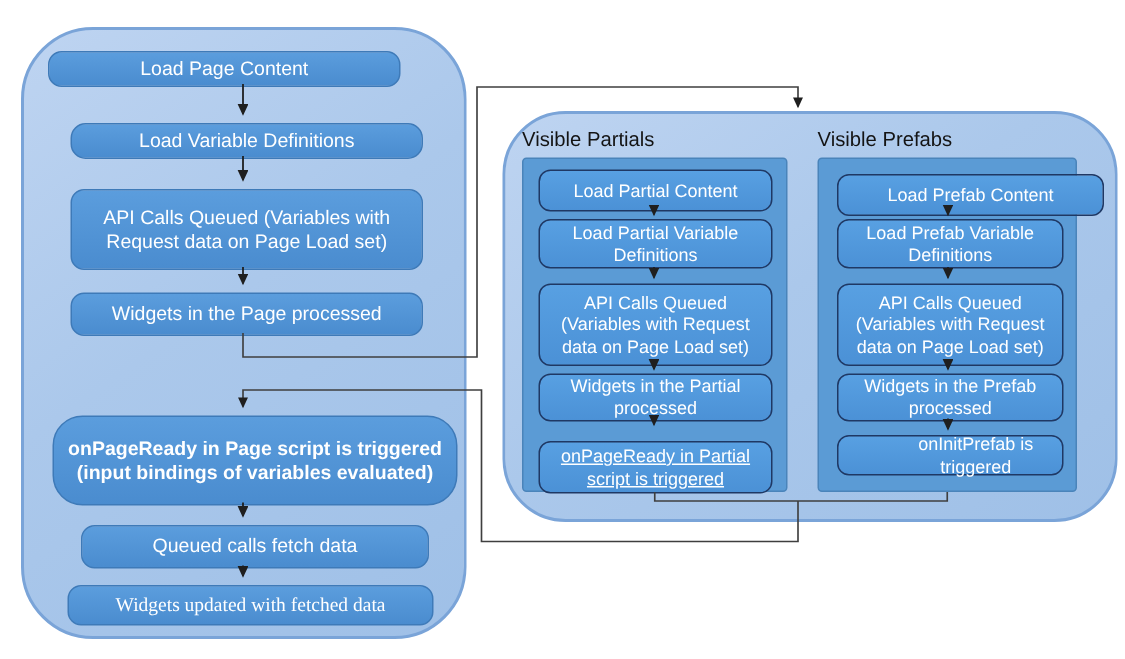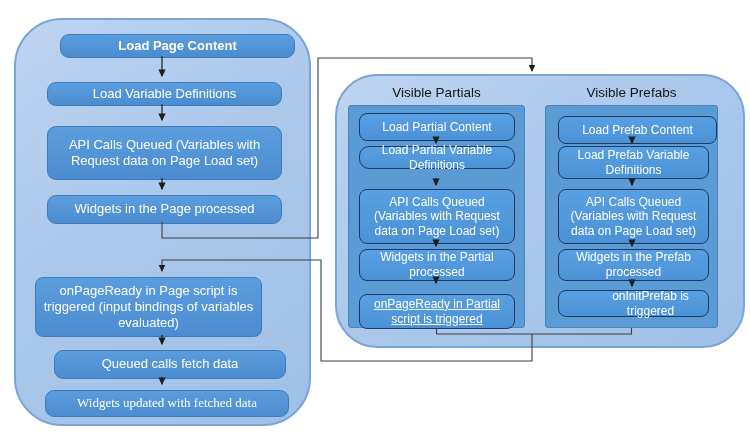--- a/index.html
+++ b/index.html
@@ -18,68 +18,68 @@
 
   
   .fbox{
     position:absolute;box-sizing:border-box;
     display:flex;align-items:center;justify-content:center;text-align:center;
     color:#ffffff;font-size:13px;line-height:1.25;padding:2px 6px;
     background:linear-gradient(#5b9ddd 0%,#4a8ccf 100%);
     border:1px solid #3e7ab8;border-radius:9px;
   }
   .lb1{left:45px;top:32px;width:235px;height:24px;}
-  .lb2{left:45px;top:80px;width:235px;height:24px;}
+  .lb2{left:45px;top:80px;width:235px;height:24px;border-radius:10px;}
   .lb3{left:45px;top:124px;width:235px;height:54px;}
   .lb4{left:45px;top:193px;width:235px;height:29px;}
-  .lb5{left:33px;top:275px;width:227px;height:60px;border-radius:8px;}
+  .lb5{left:33px;top:275px;width:270px;height:60px;border-radius:20px;font-weight:bold;}
   .lb6{left:48px;top:348px;width:232px;height:29px;}
   .lb7{left:43px;top:388px;width:244px;height:27px;font-family:Liberation Serif, serif;}
 
   
   .panel{
     position:absolute;box-sizing:border-box;
     background:#5b9bd5;border:1px solid #4a84ba;border-radius:3px;
   }
   #partials-panel{left:348px;top:105px;width:177px;height:223px;}
   #prefabs-panel{left:545px;top:105px;width:173px;height:223px;}
   .panel-title{
-    position:absolute;text-align:center;color:#141414;font-size:13.5px;height:18px;
+    position:absolute;color:#141414;font-size:13.5px;height:18px;
   }
   #partials-title{left:348px;top:85px;width:177px;}
   #prefabs-title{left:545px;top:85px;width:173px;}
 
   .pbox{
     position:absolute;box-sizing:border-box;
     display:flex;align-items:center;justify-content:center;text-align:center;
     color:#ffffff;font-size:12px;line-height:1.22;padding:1px 4px;
     background:linear-gradient(#58a0e2 0%,#4b91d6 100%);
     border:1.5px solid #1f3864;border-radius:8px;
   }
   .pp1{left:10px;top:7px;width:156px;height:28px;}
-  .pp2{left:10px;top:40px;width:156px;height:23px;border-radius:10px;}
+  .pp2{left:10px;top:40px;width:156px;height:33px;}
   .pp3{left:10px;top:83px;width:156px;height:55px;}
   .pp4{left:10px;top:143px;width:156px;height:32px;}
   .pp5{left:10px;top:188px;width:156px;height:35px;text-decoration:underline;}
-  .pf1{left:12px;top:10px;width:159px;height:28px;}
+  .pf1{left:12px;top:10px;width:178px;height:28px;}
   .pf2{left:12px;top:40px;width:151px;height:33px;}
   .pf3{left:12px;top:83px;width:151px;height:55px;}
   .pf4{left:12px;top:143px;width:151px;height:32px;}
   .pf5{left:12px;top:184px;width:151px;height:27px;padding-left:38px;}
 
   
   #connector-overlay{position:absolute;left:0;top:0;width:750px;height:439px;pointer-events:none;z-index:5;}
   .wire{fill:none;stroke:#3f3f3f;stroke-width:1.1px;}
   .flow-arrow{fill:none;stroke:#1f1f1f;stroke-width:1.2px;}
 </style>
 </head>
 <body>
 
 <div id="left-container" class="container">
-  <div class="fbox lb1" style="left:44px;top:14px;font-weight:bold;">Load Page Content</div>
+  <div class="fbox lb1" style="left:16px;top:14px;">Load Page Content</div>
   <div class="fbox lb2" style="left:31px;top:62px;">Load Variable Definitions</div>
   <div class="fbox lb3" style="left:31px;top:106px;">API Calls Queued (Variables with Request data on Page Load set)</div>
   <div class="fbox lb4" style="left:31px;top:175px;">Widgets in the Page processed</div>
   <div class="fbox lb5" style="left:19px;top:257px;">onPageReady in Page script is triggered (input bindings of variables evaluated)</div>
   <div class="fbox lb6" style="left:38px;top:330px;">Queued calls fetch data</div>
   <div class="fbox lb7" style="left:29px;top:370px;">Widgets updated with fetched data</div>
 </div>
 
 <div id="right-container" class="container"></div>
 

